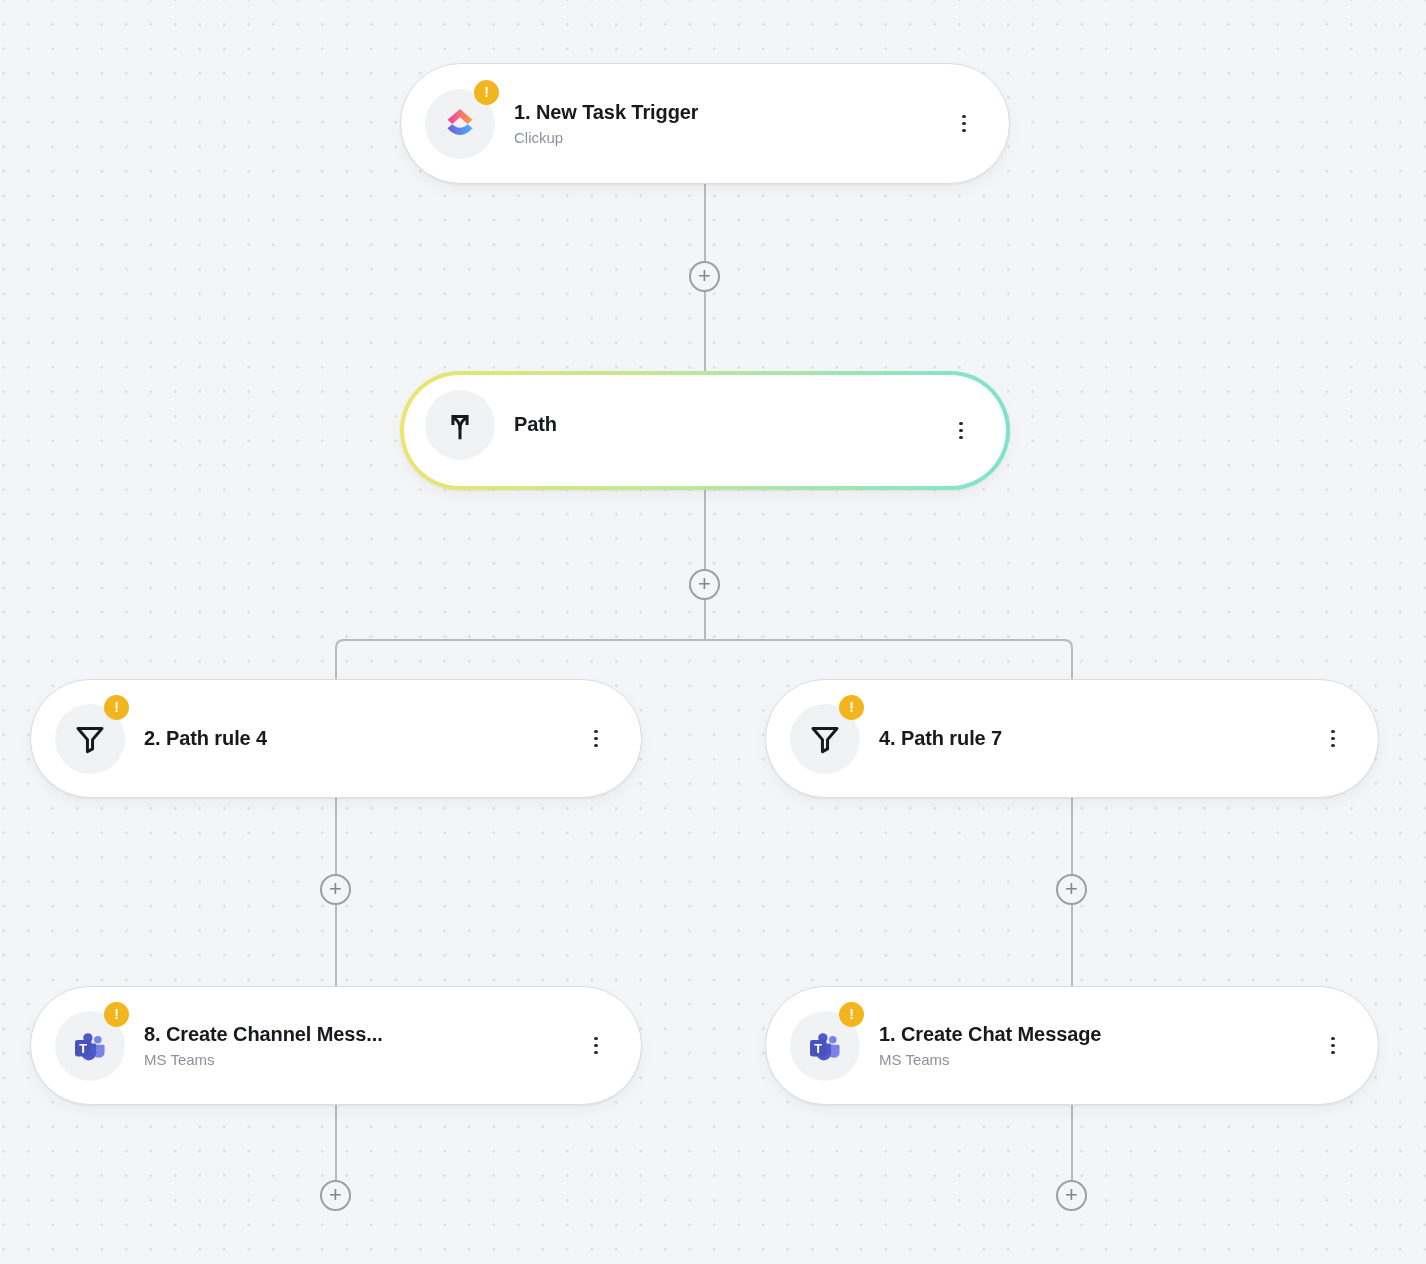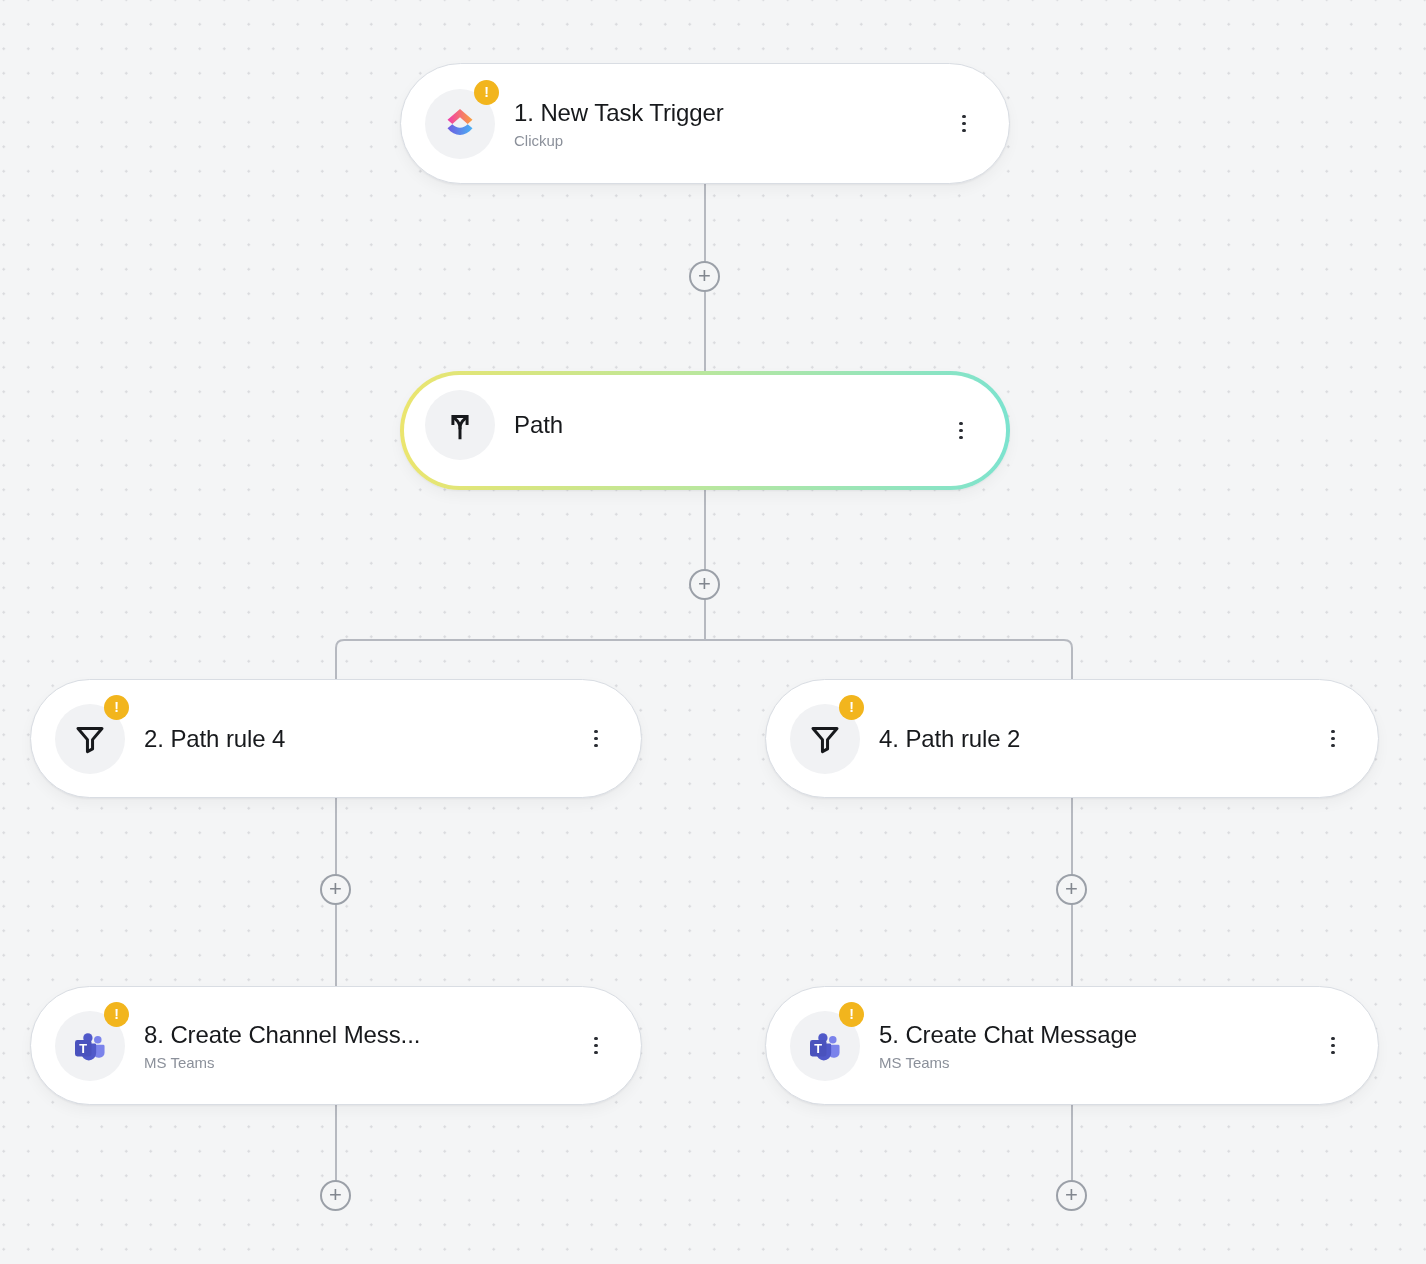--- a/index.html
+++ b/index.html
@@ -50,21 +50,21 @@
     width:25px;height:25px;
     border-radius:50%;
     background:#f2b51d;
     color:#ffffff;
     font-size:14px;font-weight:700;
     display:flex;align-items:center;justify-content:center;
     line-height:1;
   }
   .texts{margin-left:19px;min-width:0;}
   .title{
-    font-size:24px;font-weight:400;color:#17191c;
+    font-size:20px;font-weight:700;color:#17191c;
     letter-spacing:-0.1px;
     white-space:nowrap;overflow:hidden;text-overflow:ellipsis;
     display:block;
   }
   .subtitle{
     font-size:15px;color:#8b909a;font-weight:400;
     display:block;margin-top:5px;white-space:nowrap;
   }
   .kebab{
     position:absolute;right:32px;top:50%;
@@ -181,21 +181,21 @@
   </div>
 
   <div class="node" style="left:765px;top:679px;width:614px;height:119px;">
     <div class="icon-wrap">
       <svg width="36" height="36" viewBox="0 0 24 24" fill="none" stroke="#17191c" stroke-width="2" stroke-linejoin="round">
         <path d="M4 5 H20 L13.7 12.4 V18.6 L10.3 20.4 V12.4 Z"></path>
       </svg>
       <div class="badge">!</div>
     </div>
     <div class="texts">
-      <span class="title">4. Path rule 2</span>
+      <span class="title">4. Path rule 7</span>
     </div>
     <button class="kebab">
       <i></i>
         <i></i>
         <i></i>
     </button>
   </div>
 
   <div class="plus-btn" style="left:320px;top:874px;">
     <span>+</span>
@@ -234,21 +234,21 @@
         <circle cx="17.2" cy="7.8" r="2.5" fill="#7b83eb"></circle>
         <path d="M14.8 11.2 h6 a0.9 0.9 0 0 1 0.9 0.9 v4.4 a3.4 3.4 0 0 1 -3.4 3.4 h-0.6 a3.6 3.6 0 0 1 -2.9 -1.5 Z" fill="#7b83eb"></path>
         <circle cx="10.6" cy="6.6" r="3.1" fill="#5059c9"></circle>
         <path d="M6 10.4 h9.2 a0.9 0.9 0 0 1 0.9 0.9 v5.4 a4.9 4.9 0 0 1 -4.9 4.9 a4.9 4.9 0 0 1 -4.9 -4.9 Z" fill="#5059c9"></path>
         <rect x="2" y="8" width="11" height="11" rx="1.6" fill="#4a52bd"></rect>
         <text x="7.5" y="16.8" font-size="8.5" font-weight="bold" fill="#ffffff" text-anchor="middle" font-family="Liberation Sans, sans-serif">T</text>
       </svg>
       <div class="badge">!</div>
     </div>
     <div class="texts">
-      <span class="title">5. Create Chat Message</span>
+      <span class="title">1. Create Chat Message</span>
       <span class="subtitle">MS Teams</span>
     </div>
     <button class="kebab">
       <i></i>
         <i></i>
         <i></i>
     </button>
   </div>
 
   <div class="plus-btn" style="left:320px;top:1180px;">

